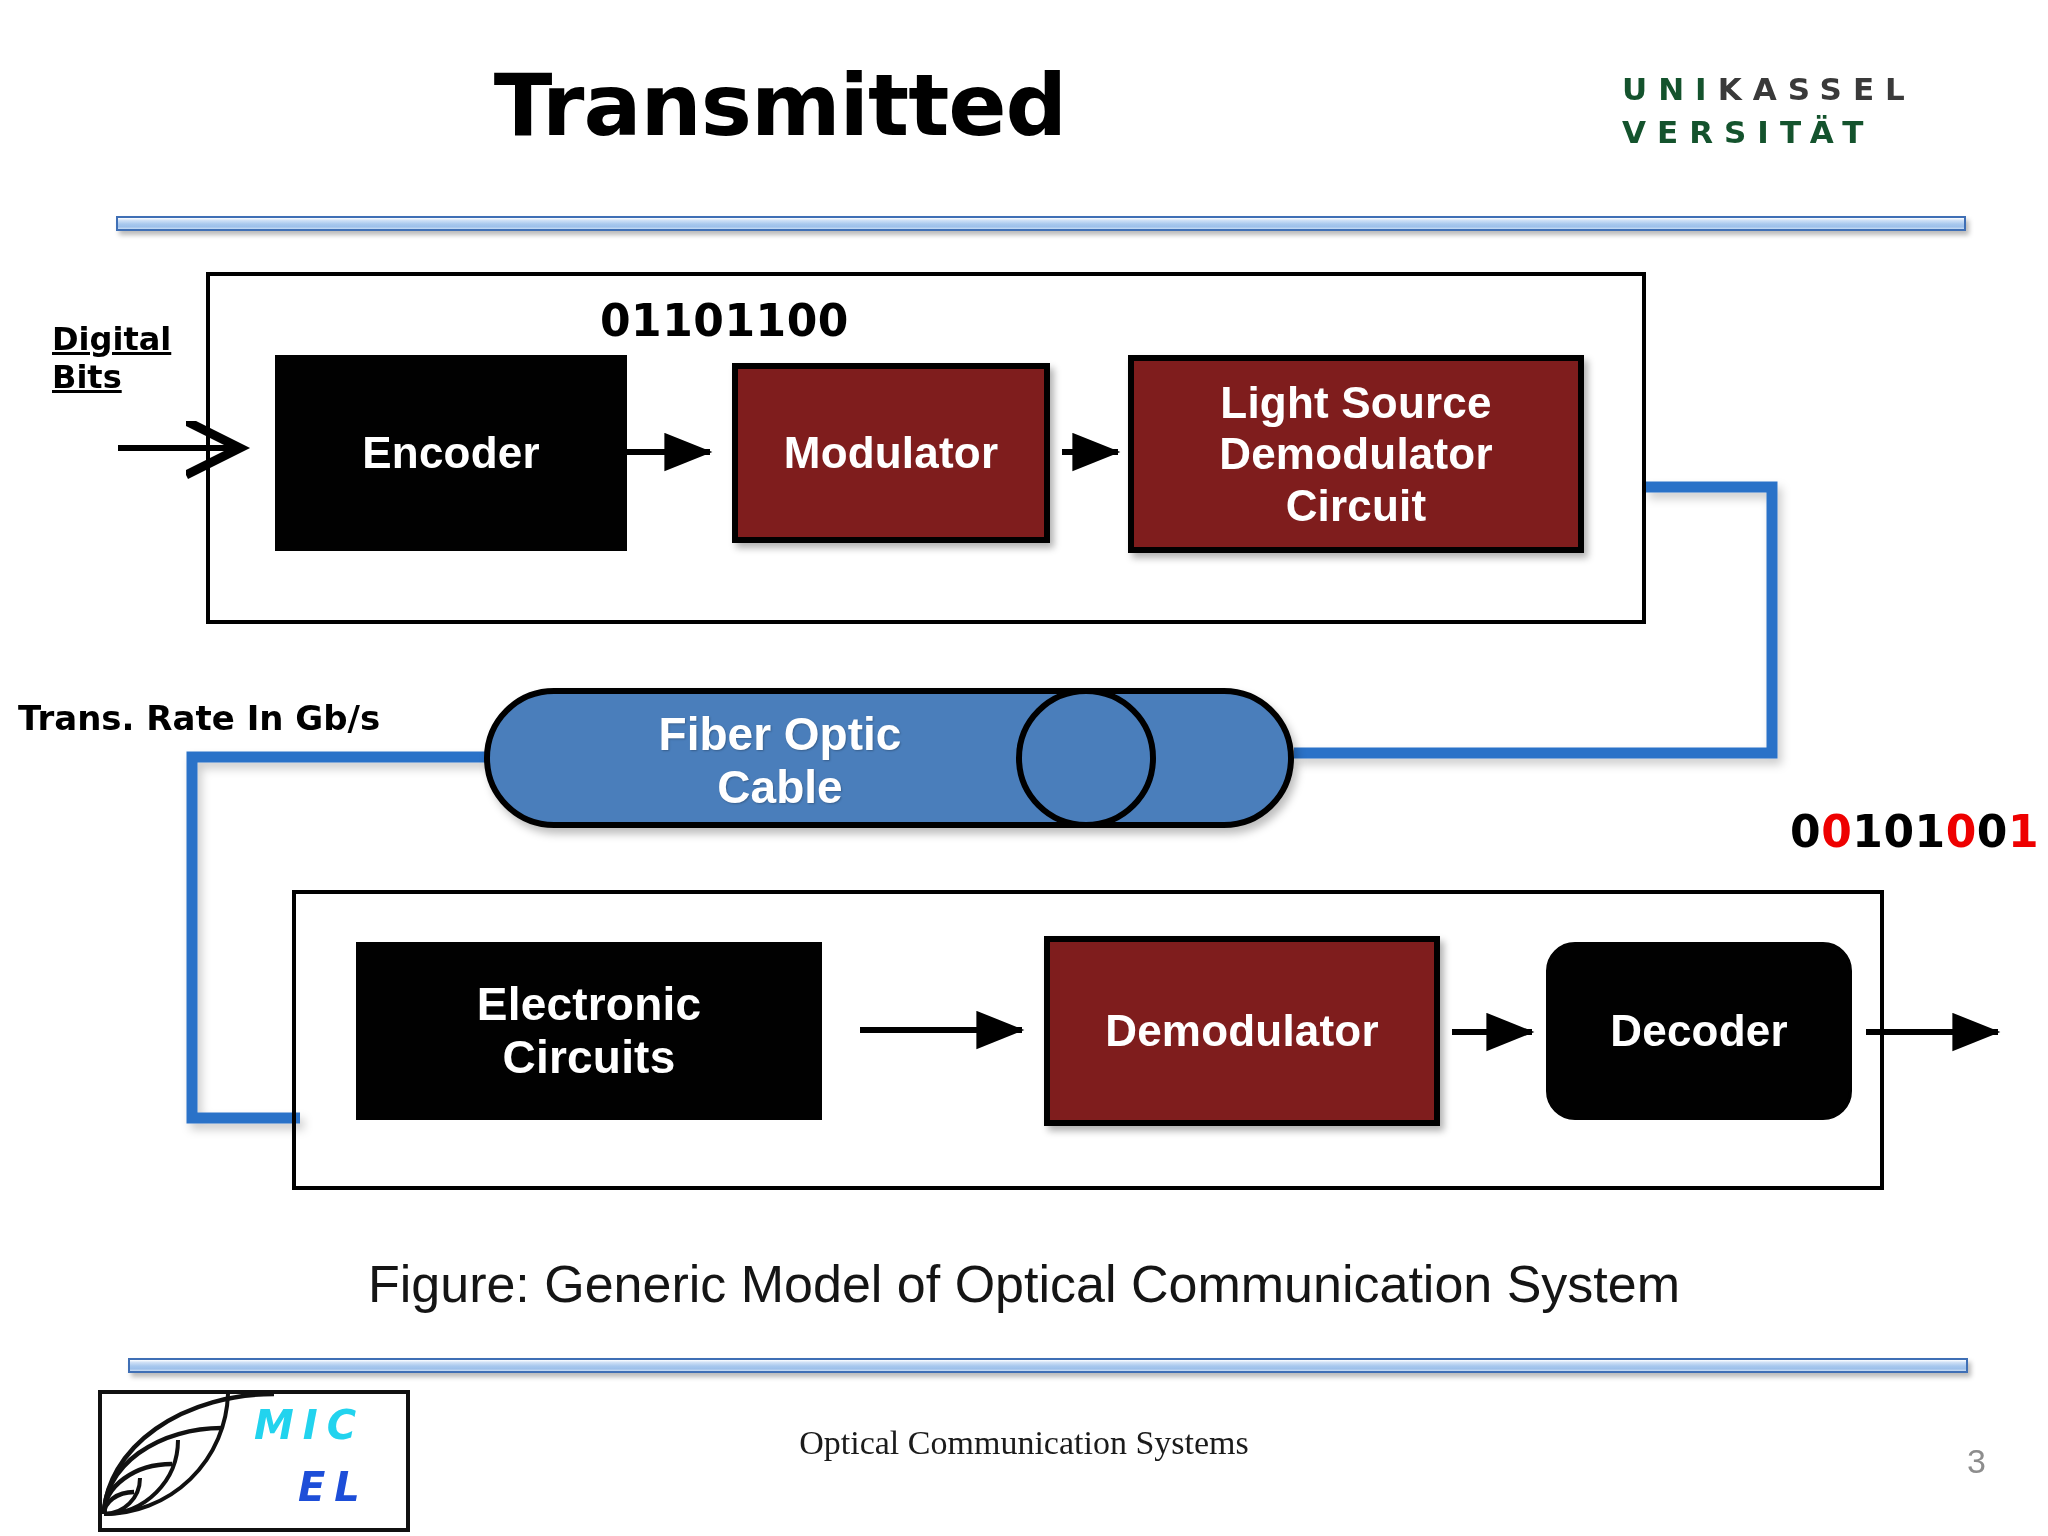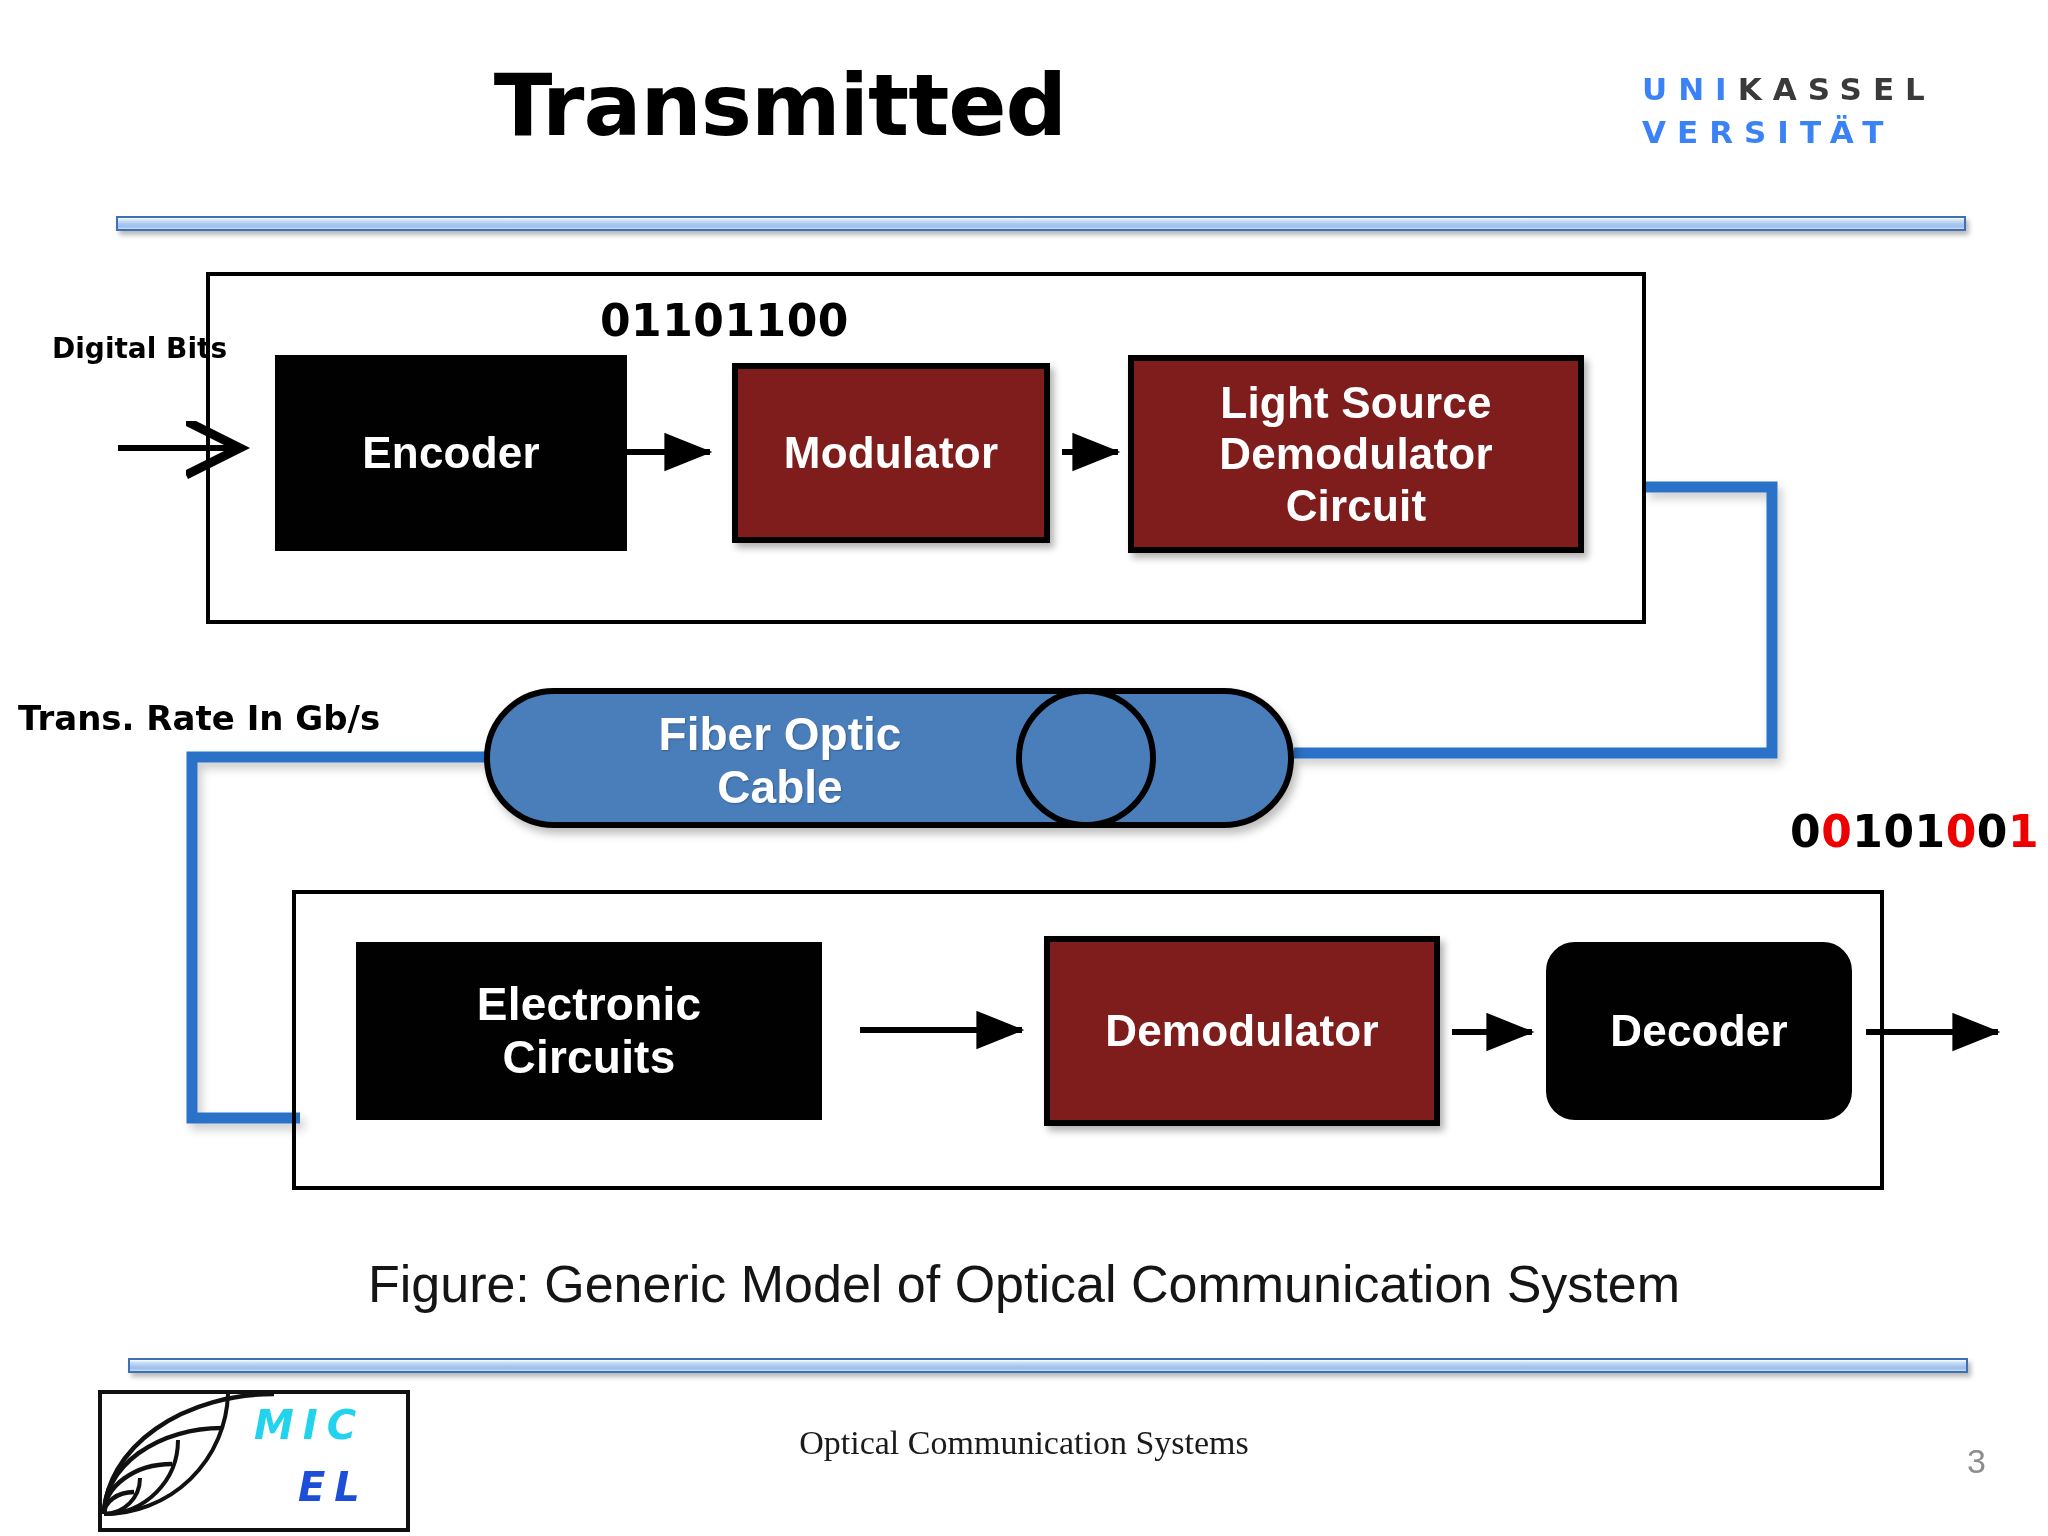--- a/index.html
+++ b/index.html
@@ -41,21 +41,21 @@
     right: 16px;
     top: 68px;
     width: 410px;
     text-align: left;
     font-family: "DejaVu Sans", sans-serif;
     font-weight: bold;
     font-size: 31px;
     line-height: 1.38;
     white-space: nowrap;
   }
-  #uni-logo .crimson { color: #3b82f6; margin-left: 20px; }
+  #uni-logo .crimson { color: #14532d; }
   #uni-logo .dark    { color: #3a3a3a; }
   #uni-logo .ltr     { letter-spacing: 11px; }
 
   
   .rule-bar {
     position: absolute;
     height: 15px;
     background: linear-gradient(to bottom,
         #ffffff 0%, #cfe0f6 22%, #a8c8ee 55%, #9dc0ea 80%, #c9ddf5 100%);
     border: 2px solid #3f6fb5;
@@ -133,21 +133,21 @@
   }
 
   
   .annot {
     position: absolute;
     font-family: "DejaVu Sans", sans-serif;
     font-weight: bold;
     color: #000000;
     white-space: nowrap;
   }
-  #label-digital-bits { left: 52px;  top: 332px;  font-size: 28px; line-height: 1.2; white-space: normal; width: 180px; }
+  #label-digital-bits { left: 52px;  top: 320px;  font-size: 32px; line-height: 1.2; white-space: normal; width: 180px; text-decoration: underline; }
   #label-bits-in      { left: 600px; top: 295px;  font-size: 44px; letter-spacing: 0.5px; }
   #label-trans-rate   { left: 18px;  top: 698px;  font-size: 34px; }
 
   #label-bits-out {
     position: absolute; left: 1790px; top: 806px;
     font-family: "DejaVu Sans", sans-serif;
     font-weight: bold;
     font-size: 44px;
     letter-spacing: 0.5px;
     white-space: nowrap;

